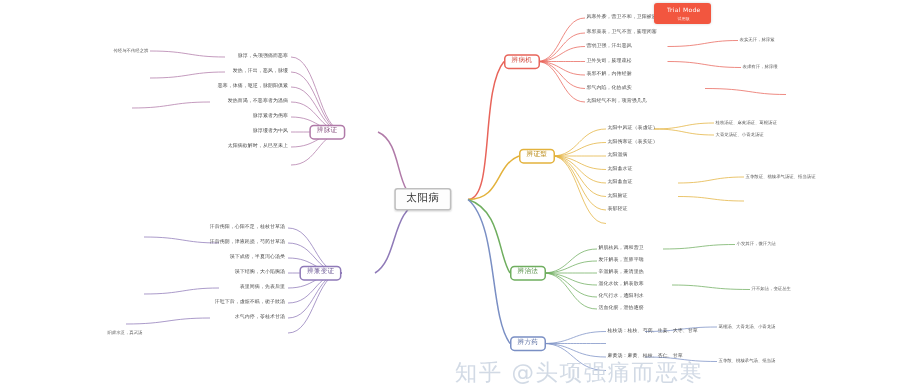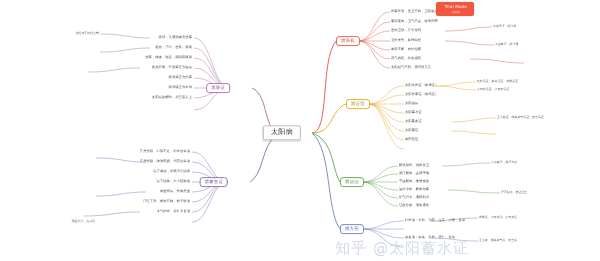--- a/index.html
+++ b/index.html
@@ -183,15 +183,15 @@
   <div class="node lvl2" style="left:190px;top:192px;transform:translate(-100%,-50%);">表里同病，先表后里</div>
   <div class="node lvl2" style="left:190px;top:202px;transform:translate(-100%,-50%);">汗吐下后，虚烦不眠，栀子豉汤</div>
   <div class="node lvl2" style="left:190px;top:212px;transform:translate(-100%,-50%);">水气内停，苓桂术甘汤</div>
   <div class="node lvl3" style="left:95px;top:222px;transform:translate(-100%,-50%);">阳虚水泛，真武汤</div>
 
   <div id="trial">
     <span>Trial Mode</span>
     <span class="sub">试用版</span>
   </div>
 
-  <div id="wm">知乎 @太阳蓄水证</div>
+  <div id="wm">知乎 @头项强痛而恶寒</div>
 
 </div>
 
 </body></html>

